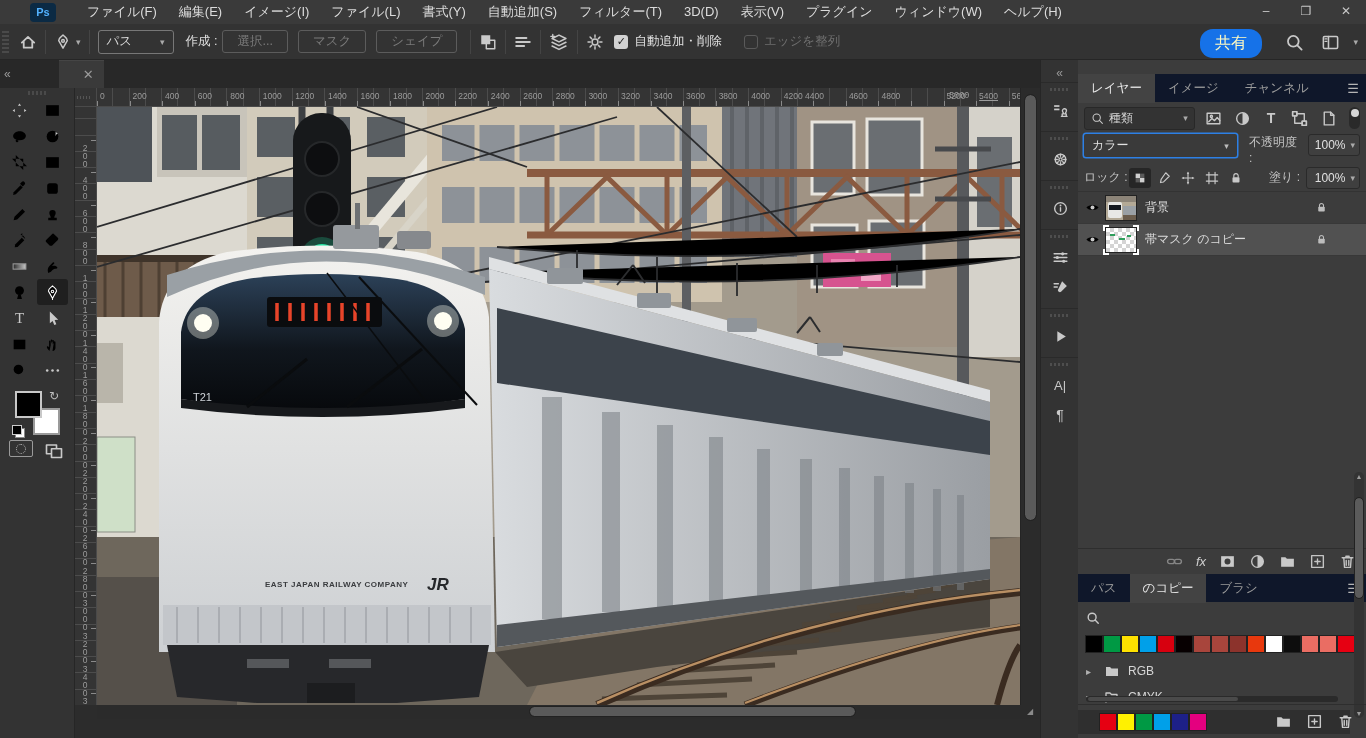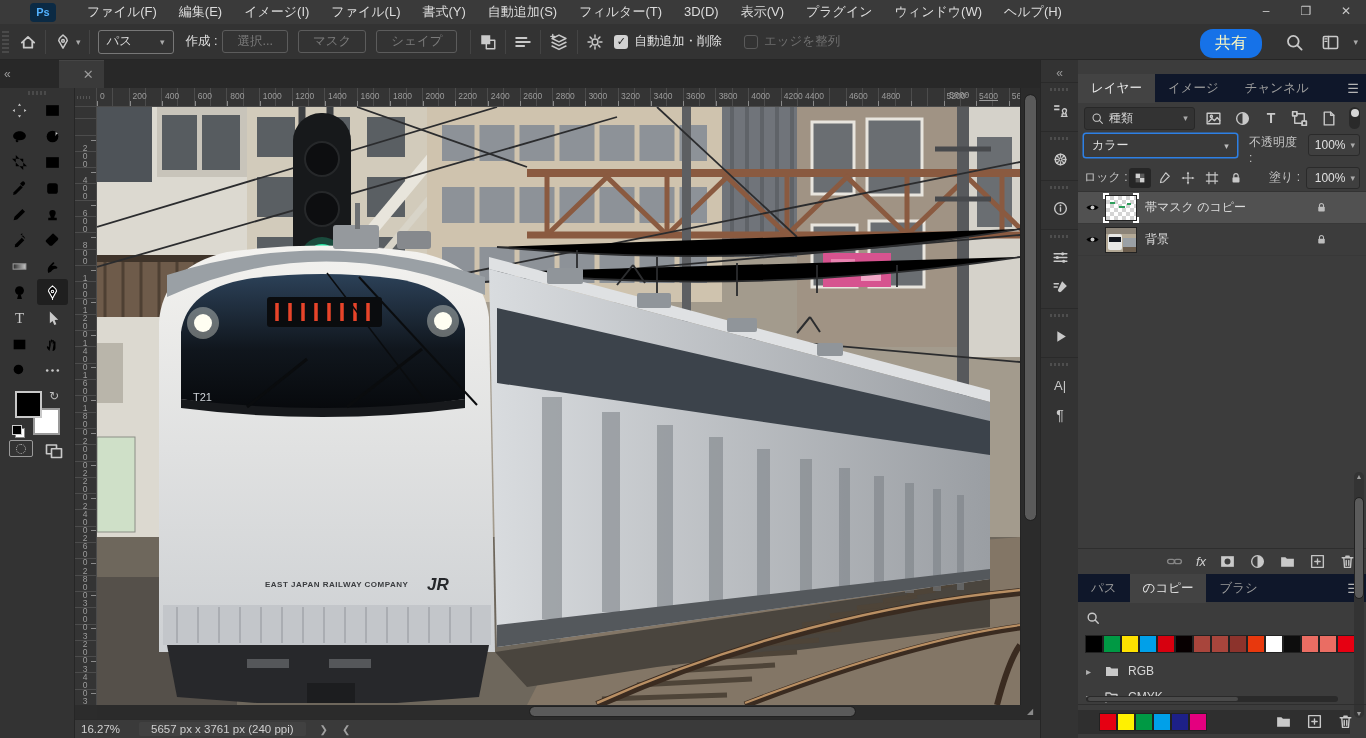--- a/index.html
+++ b/index.html
@@ -724,26 +724,20 @@
     </div>
 
     <div id="vscroll">
         <div class="thumb"></div>
       </div>
     <div id="hscroll">
         <div class="thumb"></div>
       </div>
     <div id="scrollcorner">◢</div>
 
-    <div id="statusbar">
-      <input id="zoom-field" value="16.27%" style="">
-      <div id="docinfo">5657 px x 3761 px (240 ppi)</div>
-      <span class="sb-chev">❯</span>
-      <span class="sb-chev">❮</span>
-    </div>
   </div>
 
   <aside id="rightrail">
     <span class="collapse">«</span>
     <div id="rail-icons">
         <div class="railgroup">
           <div class="railgrip"></div>
           <div class="railbtn icon">
             <svg width="17" height="17" viewBox="0 0 16 16">
               <rect x="2" y="3" width="5" height="1.6" fill="#c9c9c9" stroke="none"></rect>
@@ -907,60 +901,60 @@
           </svg>
         </span>
       <span class="plabel" style="margin-left:auto">塗り :</span>
       <div class="valbox">
         <span>100%</span>
         <span class="chev">▾</span>
       </div>
     </div>
 
     <div id="layerslist">
+        <div class="layerrow">
+          <div class="eyecell">
+            <svg width="15" height="15" viewBox="0 0 16 16">
+              <path d="M1.5 8c2.6-3.6 10.4-3.6 13 0-2.6 3.6-10.4 3.6-13 0z"></path>
+              <circle cx="8" cy="8" r="2.1" fill="#c9c9c9" stroke="none"></circle>
+            </svg>
+          </div>
+          <div class="thumb"><svg width="30" height="24" viewBox="0 0 30 24">
+              <rect width="30" height="24" fill="#b3a996"></rect>
+              <rect x="0" y="0" width="30" height="6" fill="#8c8478"></rect>
+              <rect x="2" y="6" width="14" height="16" rx="2" fill="#e8e8e6"></rect>
+              <rect x="3" y="9" width="12" height="5" fill="#14181f"></rect>
+              <rect x="17" y="10" width="13" height="9" fill="#9aa0a5"></rect>
+              <rect x="17" y="19" width="13" height="5" fill="#6b5d4d"></rect>
+            </svg></div>
+          <span class="lname">背景</span>
+          <span class="rowlock icon">
+            <svg width="13" height="13" viewBox="0 0 16 16">
+              <rect x="4" y="7" width="8" height="6" rx="1" fill="#bdbdbd" stroke="none"></rect>
+              <path d="M5.5 7V5.5a2.5 2.5 0 015 0V7" stroke="#bdbdbd"></path>
+            </svg>
+          </span>
+        </div>
         <div class="layerrow sel">
           <div class="eyecell">
             <svg width="15" height="15" viewBox="0 0 16 16">
               <path d="M1.5 8c2.6-3.6 10.4-3.6 13 0-2.6 3.6-10.4 3.6-13 0z"></path>
               <circle cx="8" cy="8" r="2.1" fill="#c9c9c9" stroke="none"></circle>
             </svg>
           </div>
           <div class="thumb checker">
             <i class="gdash" style="left:4px;top:6px;width:5px"></i>
             <i class="gdash" style="left:13px;top:10px;width:6px"></i>
             <i class="gdash" style="left:21px;top:7px;width:4px"></i>
             <span class="corner tl"></span>
             <span class="corner tr"></span>
             <span class="corner bl"></span>
             <span class="corner br"></span>
           </div>
           <span class="lname">帯マスク のコピー</span>
-          <span class="rowlock icon">
-            <svg width="13" height="13" viewBox="0 0 16 16">
-              <rect x="4" y="7" width="8" height="6" rx="1" fill="#bdbdbd" stroke="none"></rect>
-              <path d="M5.5 7V5.5a2.5 2.5 0 015 0V7" stroke="#bdbdbd"></path>
-            </svg>
-          </span>
-        </div>
-        <div class="layerrow">
-          <div class="eyecell">
-            <svg width="15" height="15" viewBox="0 0 16 16">
-              <path d="M1.5 8c2.6-3.6 10.4-3.6 13 0-2.6 3.6-10.4 3.6-13 0z"></path>
-              <circle cx="8" cy="8" r="2.1" fill="#c9c9c9" stroke="none"></circle>
-            </svg>
-          </div>
-          <div class="thumb"><svg width="30" height="24" viewBox="0 0 30 24">
-              <rect width="30" height="24" fill="#b3a996"></rect>
-              <rect x="0" y="0" width="30" height="6" fill="#8c8478"></rect>
-              <rect x="2" y="6" width="14" height="16" rx="2" fill="#e8e8e6"></rect>
-              <rect x="3" y="9" width="12" height="5" fill="#14181f"></rect>
-              <rect x="17" y="10" width="13" height="9" fill="#9aa0a5"></rect>
-              <rect x="17" y="19" width="13" height="5" fill="#6b5d4d"></rect>
-            </svg></div>
-          <span class="lname">背景</span>
           <span class="rowlock icon">
             <svg width="13" height="13" viewBox="0 0 16 16">
               <rect x="4" y="7" width="8" height="6" rx="1" fill="#bdbdbd" stroke="none"></rect>
               <path d="M5.5 7V5.5a2.5 2.5 0 015 0V7" stroke="#bdbdbd"></path>
             </svg>
           </span>
         </div>
       </div>
     <div id="layersempty"></div>
 

